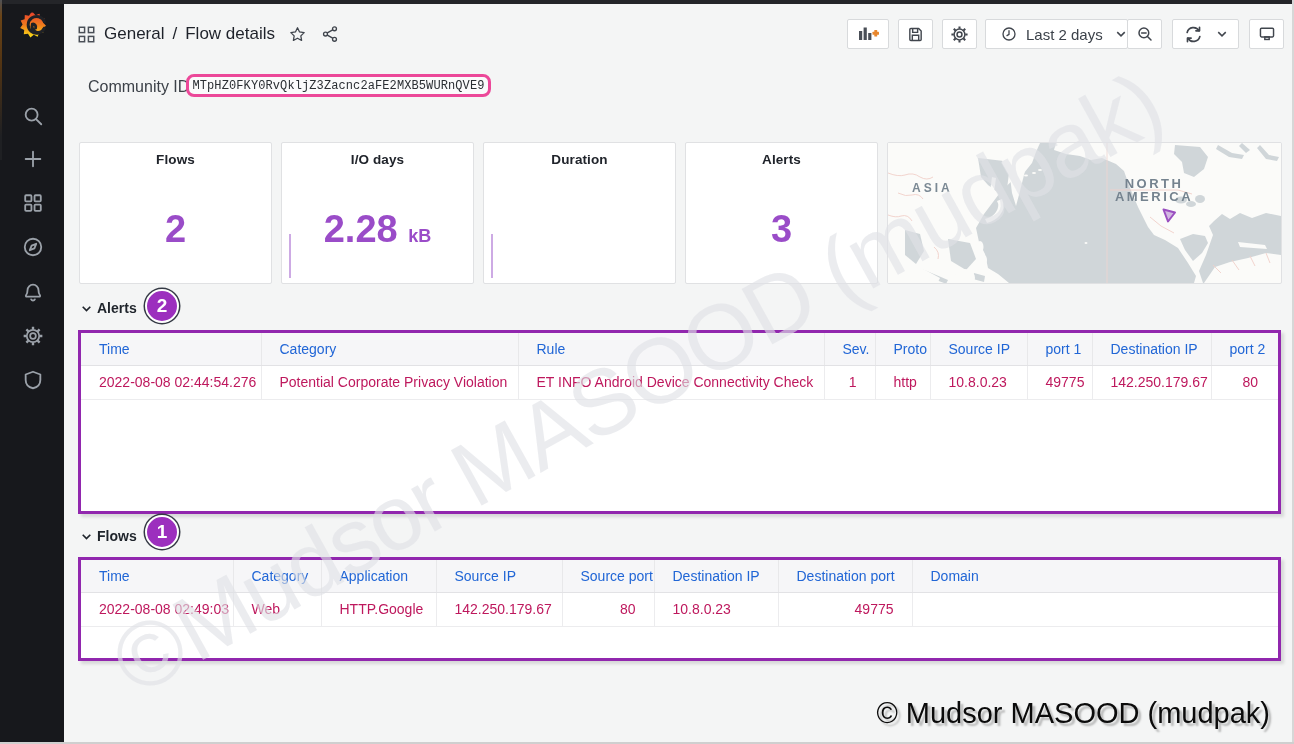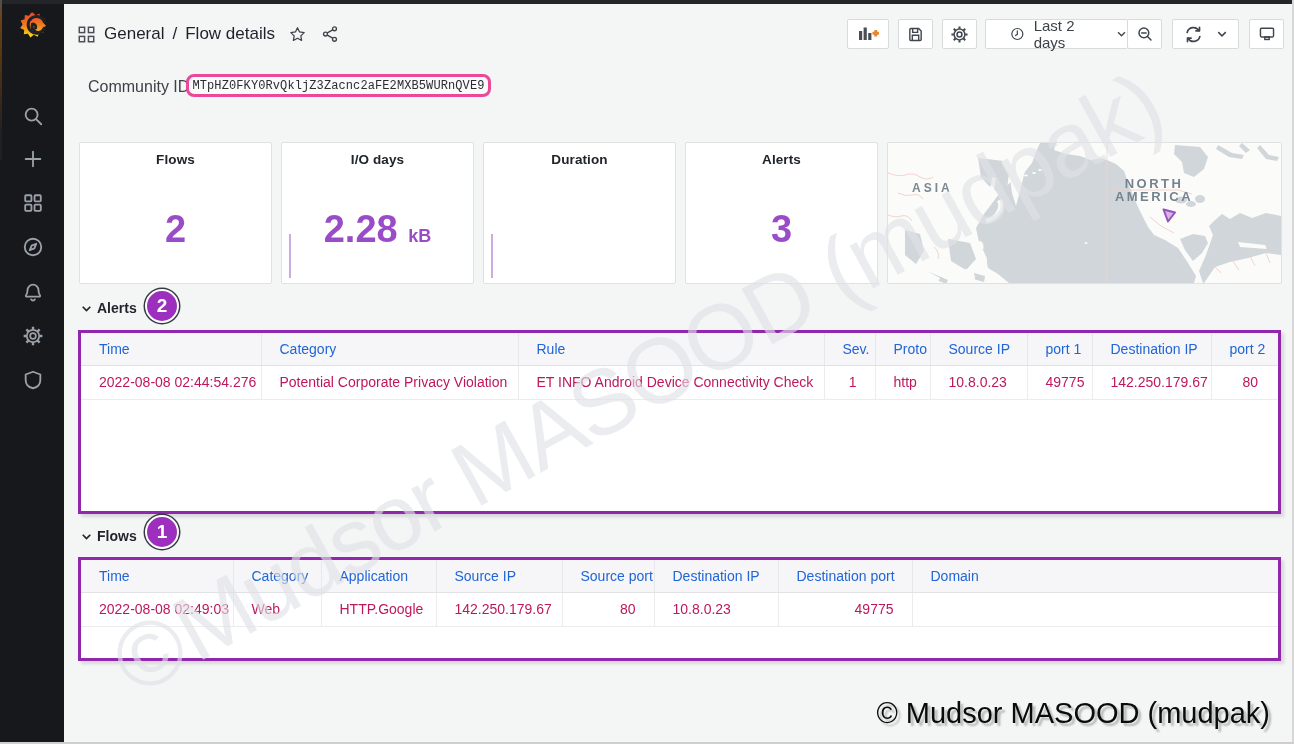--- a/index.html
+++ b/index.html
@@ -152,21 +152,21 @@
   </div>
   <div class="tbtn" style="left:942px; width:35px;">
     <svg width="19" height="19" viewBox="0 0 24 24" fill="none" stroke="#41464e" stroke-width="1.9">
       <circle cx="12" cy="12" r="3.1"></circle>
       <circle cx="12" cy="12" r="6.8"></circle>
       <g stroke-width="2.6">
         <path d="M12 1.8v3M12 19.2v3M1.8 12h3M19.2 12h3M4.8 4.8l2.1 2.1M17.1 17.1l2.1 2.1M19.2 4.8l-2.1 2.1M6.9 17.1l-2.1 2.1"></path>
       </g>
     </svg>
   </div>
-  <div class="tbtn" style="left:985px; width:143px; justify-content:flex-start; padding-left:24px;">
+  <div class="tbtn" style="left:985px; width:143px; justify-content:flex-start; padding-left:15px;">
     <svg width="16" height="16" viewBox="0 0 24 24" fill="none" stroke="#41464e" stroke-width="2">
       <circle cx="12" cy="12" r="9"></circle>
       <path d="M12 7v5.5l-3 2" stroke-linecap="round"></path>
     </svg>
     <span style="font-size:15px; color:#3c424a; margin-left:9px;">Last 2 days</span>
     <svg width="12" height="12" viewBox="0 0 16 16" fill="none" stroke="#41464e" stroke-width="2" style="margin-left:12px">
       <path d="M3 5.5l5 5 5-5"></path>
     </svg>
   </div>
   <div class="tbtn" style="left:1127px; width:35px;">

